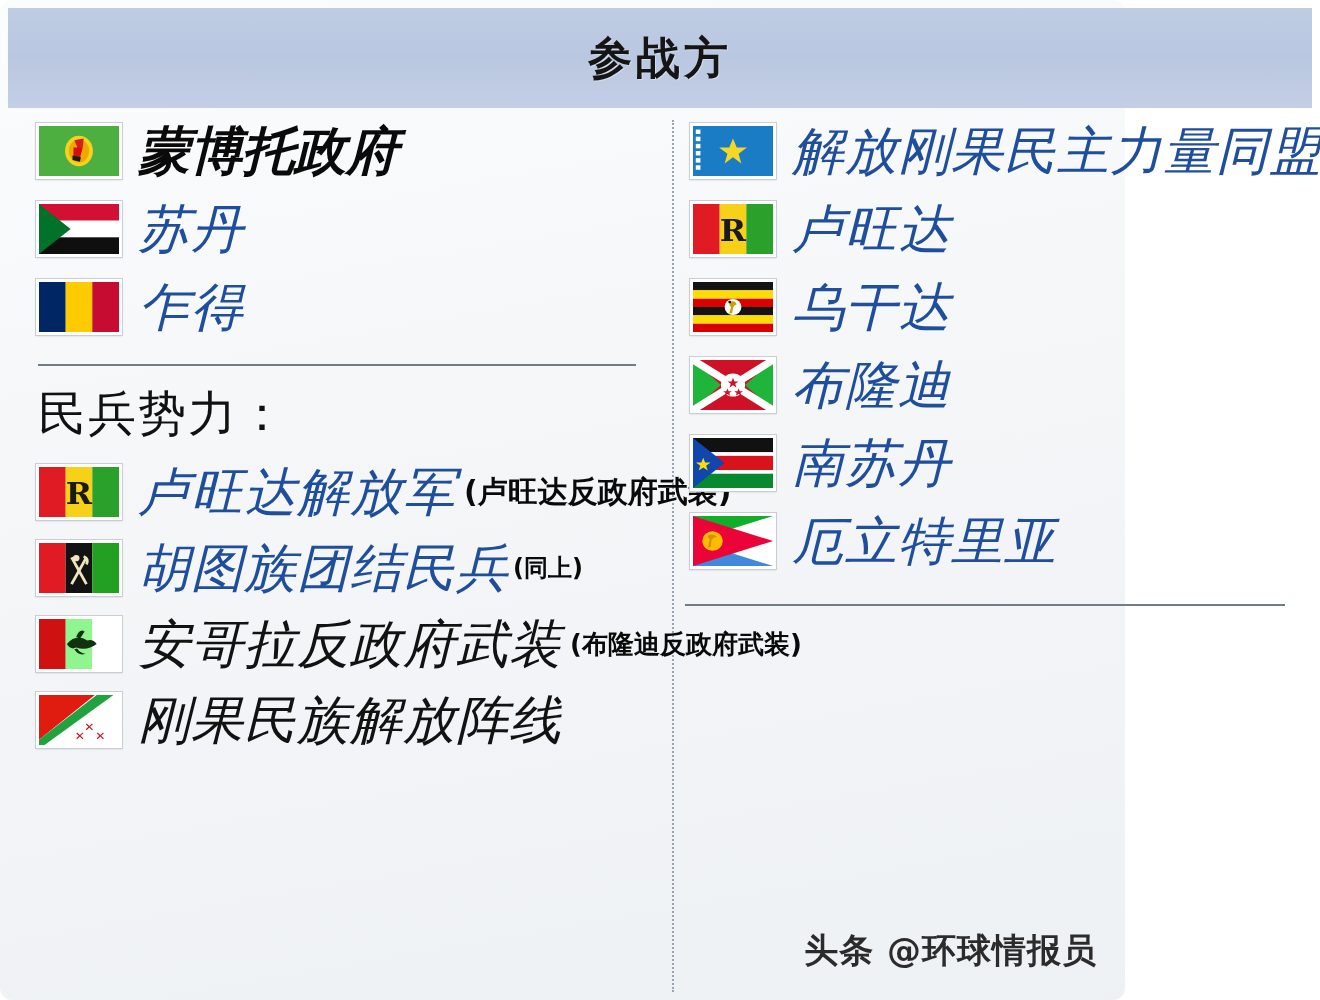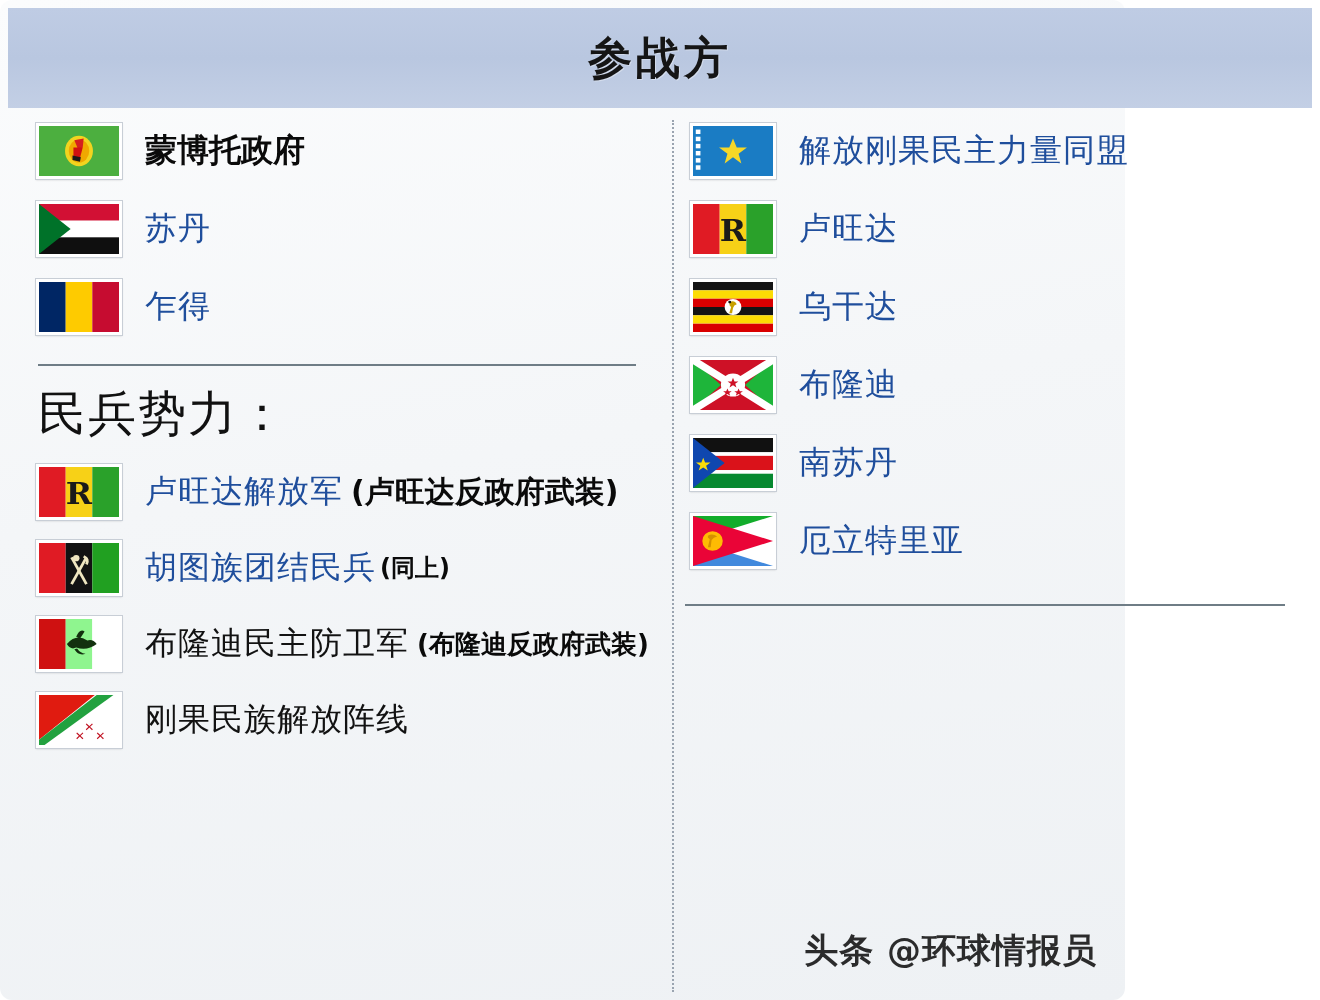--- a/index.html
+++ b/index.html
@@ -101,26 +101,27 @@
     border: 3px solid #ffffff;
     outline: 1px solid #c8ced6;
     overflow: hidden;
     background: #fff;
     box-shadow: 0 1px 2px rgba(0,0,0,0.18);
   }
   .flag > svg { display: block; width: 100%; height: 100%; }
 
   
   .label {
-    font-size: 32px;
+    font-size: 52px;
     line-height: 1.05;
     white-space: nowrap;
-    margin-left: 23px;
+    margin-left: 16px;
     letter-spacing: 1px;
     font-family: "DejaVu Sans", "Liberation Sans", sans-serif;
+    font-style: italic;
   }
   .label.blue  { color: #1f4e9c; }
   .label.black { color: #121212; }
   .label.bold  { font-weight: bold; color: #0a0a0a; letter-spacing: 0; }
 
   .note {
     font-size: 30px;
     font-weight: bold;
     color: #0a0a0a;
     margin-left: 6px;
@@ -243,21 +244,21 @@
         <div class="flag">
           <svg viewBox="0 0 86 56" preserveAspectRatio="none">
             <rect width="28.7" height="56" fill="#cf1111"></rect>
             <rect x="28.7" width="28.6" height="56" fill="#8ff58f"></rect>
             <rect x="57.3" width="28.7" height="56" fill="#ffffff"></rect>
             <path d="M30 28 q10 -12 22 -4 q6 -2 10 4 q-10 8 -22 4 q-6 3 -10 -4 Z" fill="#13300f"></path>
             <path d="M40 20 q4 -10 9 -6 q-3 5 -5 8 Z" fill="#13300f"></path>
             <path d="M38 34 q5 8 12 5 q-6 -1 -9 -6 Z" fill="#13300f"></path>
           </svg>
         </div>
-        <div class="label black">布隆迪民主防卫军</div>
+        <div class="label black">安哥拉反政府武装</div>
         <div class="note-stack">
           <span class="note note-small">(布隆迪</span>
           <span class="note note-small">反政府武装)</span>
         </div>
       </div>
 
 
 
       <div class="row row-tight">
         <div class="flag">

